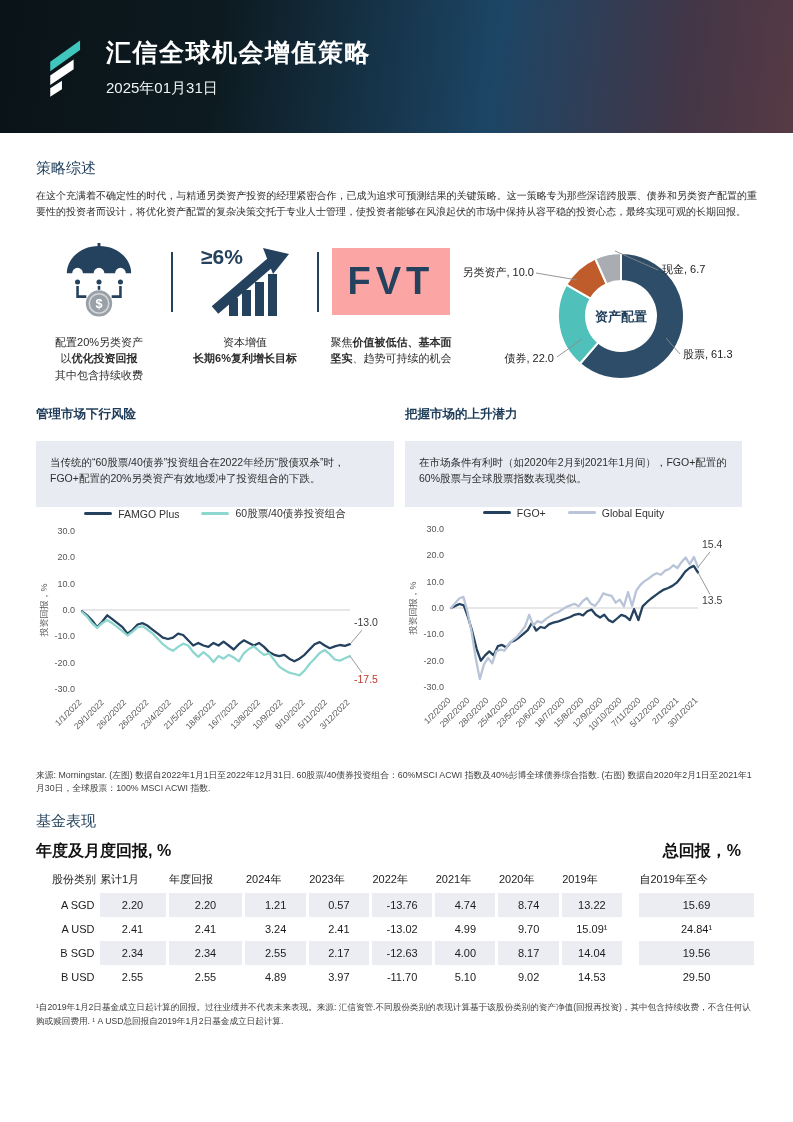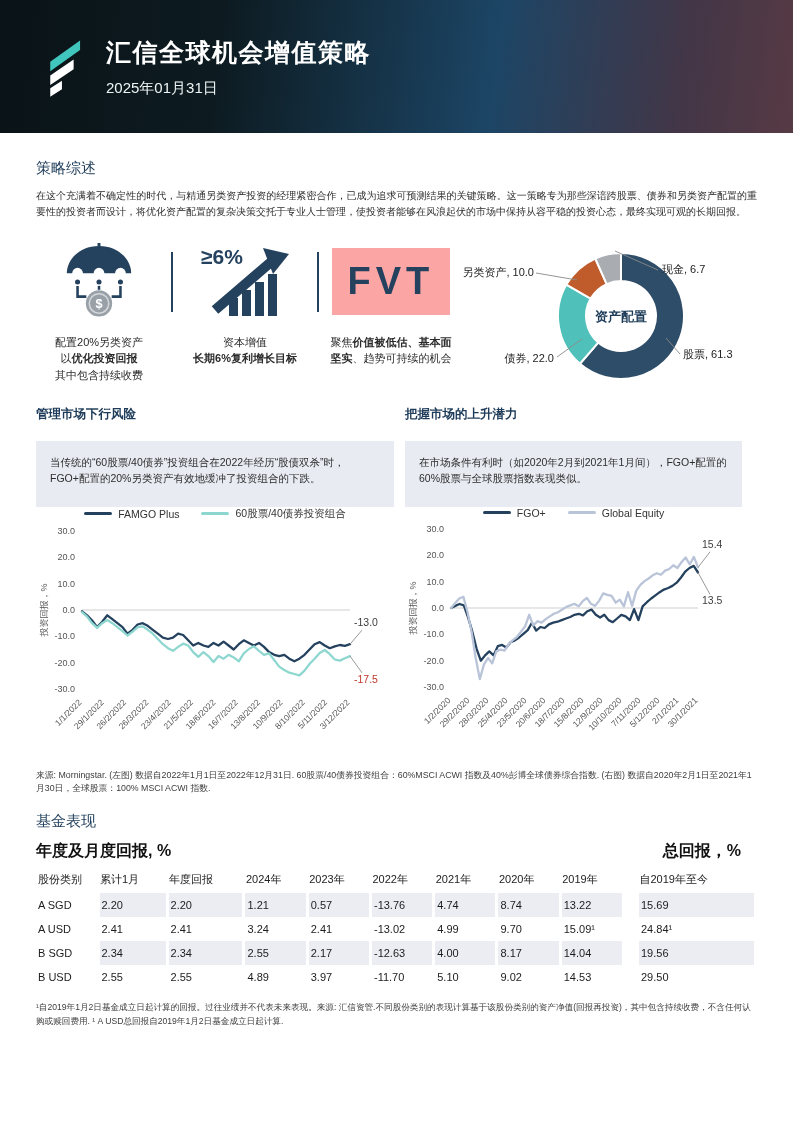--- a/index.html
+++ b/index.html
@@ -33,22 +33,22 @@
 .callout{background:#e9ebf3;margin-top:18px;padding:13px 14px;font-size:10.5px;line-height:1.6;color:#2e2e2e;min-height:66px}
 .legend{display:flex;justify-content:center;gap:22px;margin-bottom:2px;font-size:10.5px;color:#333;}
 .legend-item{display:flex;align-items:center}
 .legend-swatch{display:inline-block;width:28px;height:3px;margin-right:6px;border-radius:2px}
 .source{font-size:8.8px;color:#3c3c3c;line-height:1.55;margin-top:20px}
 
 .perf-labels{display:flex;justify-content:space-between;font-size:16px;font-weight:bold;color:#111;margin-top:10px}
 .perf-labels .right{padding-right:16px}
 table.perf{width:100%;border-collapse:collapse;font-size:11px;color:#1c1c1c;margin-top:4px}
 .perf th{font-weight:normal;padding:6px 2px;text-align:left;color:#222}
-.perf td{padding:6px 2px;border-left:3px solid #fff;border-right:3px solid #fff}
-.perf th:first-child,.perf td:first-child{text-align:left;border-left:none}
+.perf td{padding:6px 2px;text-align:center;border-left:3px solid #fff;border-right:3px solid #fff}
+.perf th:first-child,.perf td:first-child{text-align:right;border-left:none}
 .perf .shade{background:#ebedf3}
 .perf .gap{width:14px;border:none}
 .perf .totcol{width:118px}
 .perf .sharecol{width:62px}
 .footnote{font-size:8.6px;color:#3c3c3c;line-height:1.6;margin-top:12px}
 </style>
 </head>
 <body>
 
 <div class="page">

